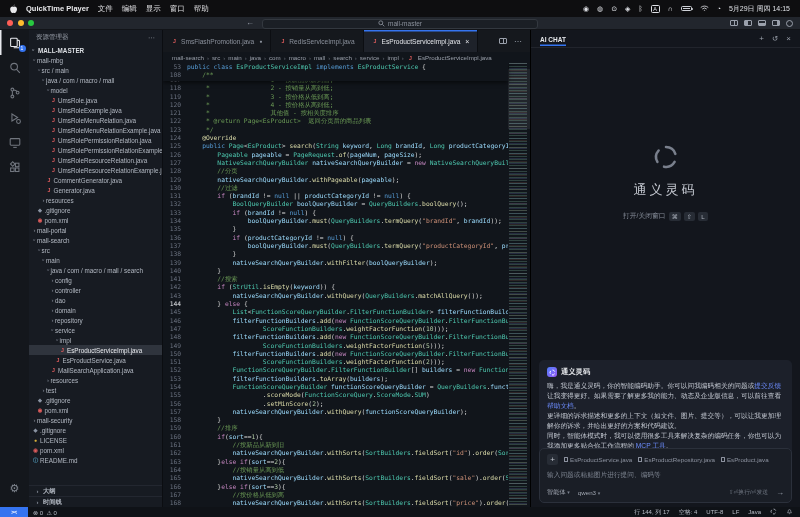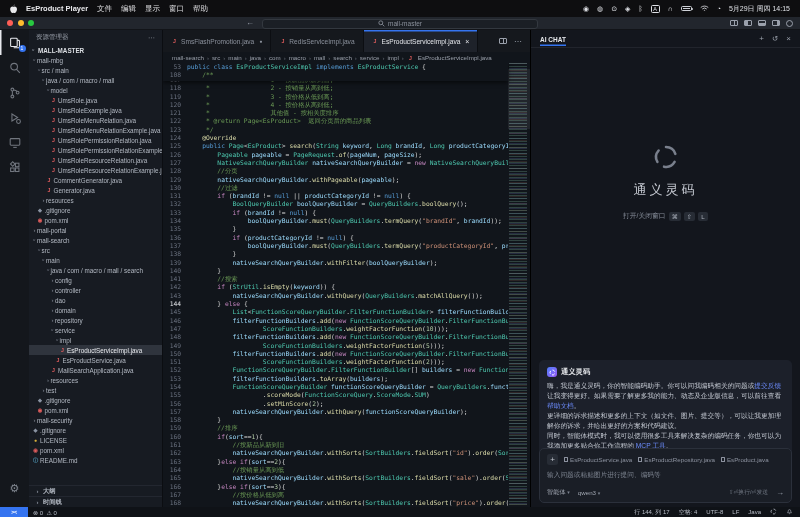--- a/index.html
+++ b/index.html
@@ -123,21 +123,21 @@
 <body>
 
 <div class="screen">
 
   <div class="menubar">
     <span class="apple-logo">
         <svg width="9" height="11" viewBox="0 0 10 12">
           <path fill="#e9e9ec" d="M6.4 2.9c.6-.1 1.1-.6 1.2-1.4-.7.1-1.3.6-1.4 1.4zM5 3.8c-1.4 0-2.6 1.2-2.6 3 0 2 1.4 4.2 2.6 4.2.5 0 .7-.3 1.2-.3s.7.3 1.2.3c1.2 0 2.6-2.2 2.6-4.2 0-1.8-1.2-3-2.6-3-.5 0-.8.3-1.2.3S5.5 3.8 5 3.8z"></path>
         </svg>
       </span>
-    <span class="mb-app">EsProduct Player</span>
+    <span class="mb-app">QuickTime Player</span>
     <span id="mb-menus" style="display:flex;gap:9px;">
         <span class="mb-item">文件</span>
         <span class="mb-item">编辑</span>
         <span class="mb-item">显示</span>
         <span class="mb-item">窗口</span>
         <span class="mb-item">帮助</span>
       </span>
     <span class="mb-right">
       <span id="mb-status-icons" style="display:flex;gap:8px;align-items:center;">
           <span class="m-icon">◉</span>

